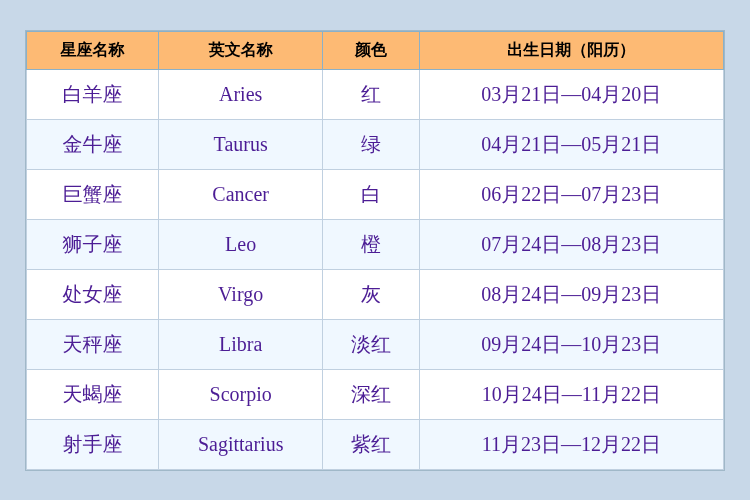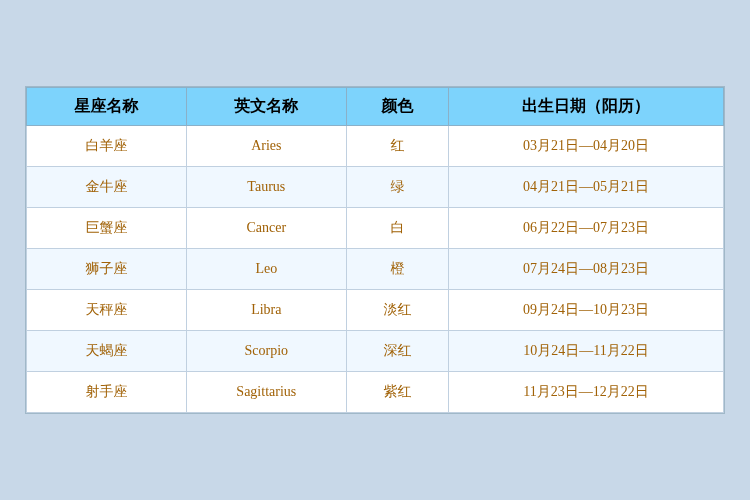--- a/index.html
+++ b/index.html
@@ -23,21 +23,21 @@
       border: 1px solid #a0b8c8;
       width: 700px;
     }
 
     table {
       width: 100%;
       border-collapse: collapse;
     }
 
     thead tr {
-      background-color: #7dd3fc;
+      background-color: #fdba74;
     }
 
     thead th {
       border: 1px solid #8ab0c8;
       padding: 8px 12px;
       text-align: center;
       font-size: 16px;
       font-weight: bold;
       color: #000000;
     }
@@ -47,22 +47,22 @@
     }
 
     tbody tr:nth-child(even) {
       background-color: #f0f8ff;
     }
 
     tbody td {
       border: 1px solid #c0d0e0;
       padding: 11px 12px;
       text-align: center;
-      font-size: 14px;
-      color: #a16207;
+      font-size: 20px;
+      color: #4c1d95;
     }
 
     tbody td:first-child {
       font-weight: normal;
     }
 
     tbody td:nth-child(2) {
       font-style: normal;
     }
   </style>
@@ -98,20 +98,26 @@
           <td>白</td>
           <td>06月22日—07月23日</td>
         </tr>
         <tr>
           <td>狮子座</td>
           <td>Leo</td>
           <td>橙</td>
           <td>07月24日—08月23日</td>
         </tr>
         <tr>
+          <td>处女座</td>
+          <td>Virgo</td>
+          <td>灰</td>
+          <td>08月24日—09月23日</td>
+        </tr>
+        <tr>
           <td>天秤座</td>
           <td>Libra</td>
           <td>淡红</td>
           <td>09月24日—10月23日</td>
         </tr>
         <tr>
           <td>天蝎座</td>
           <td>Scorpio</td>
           <td>深红</td>
           <td>10月24日—11月22日</td>

